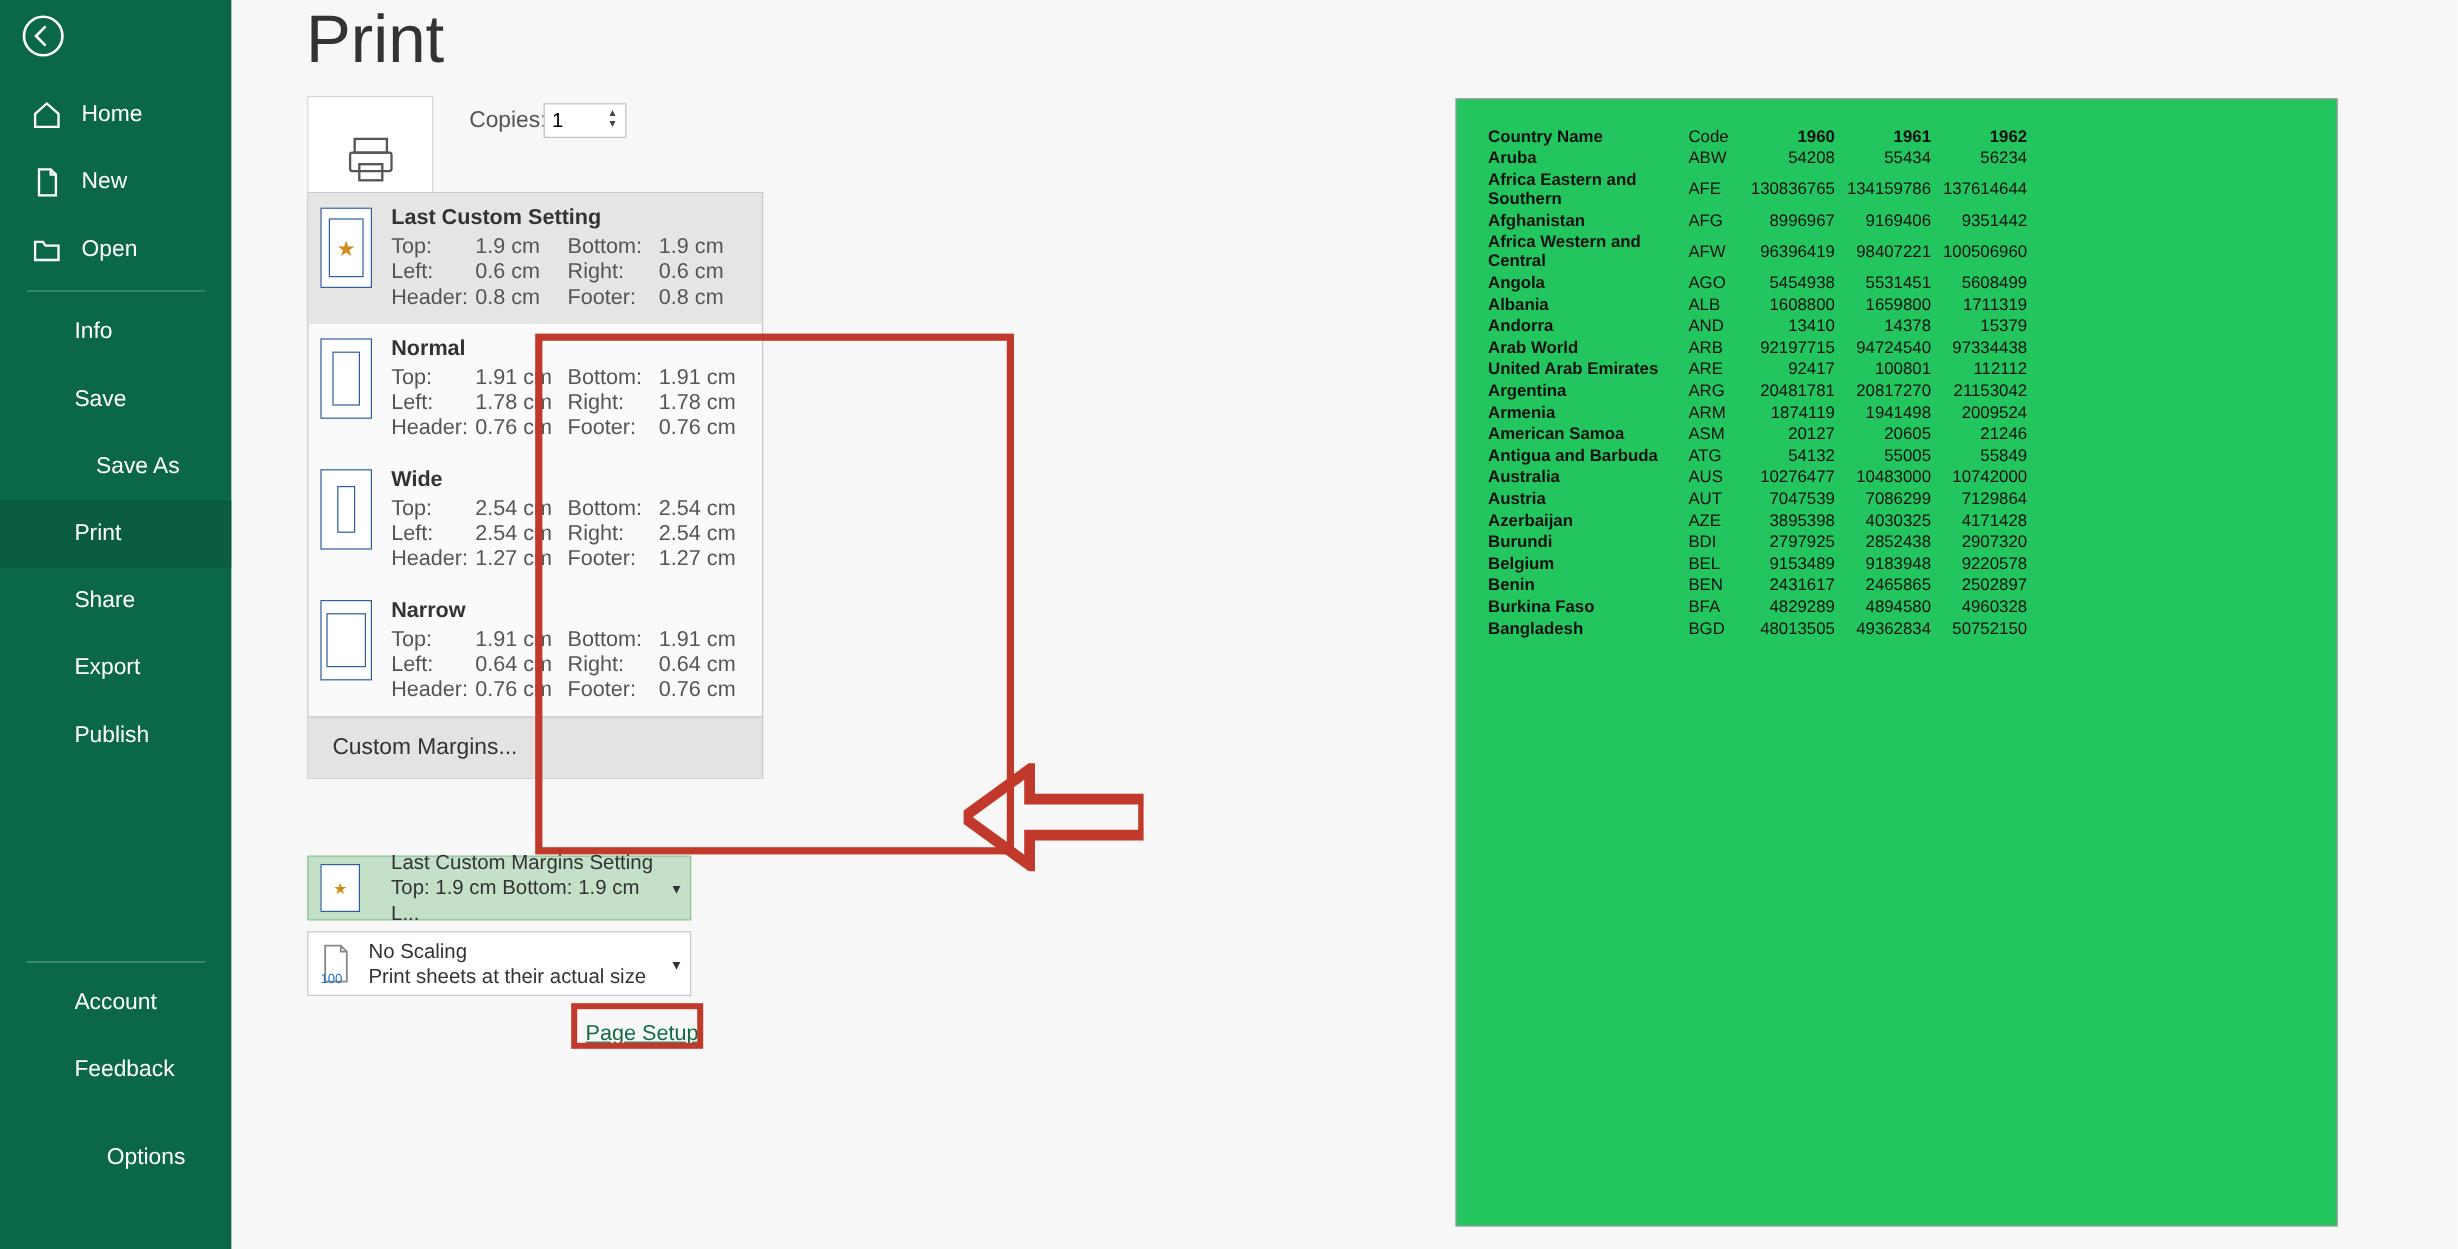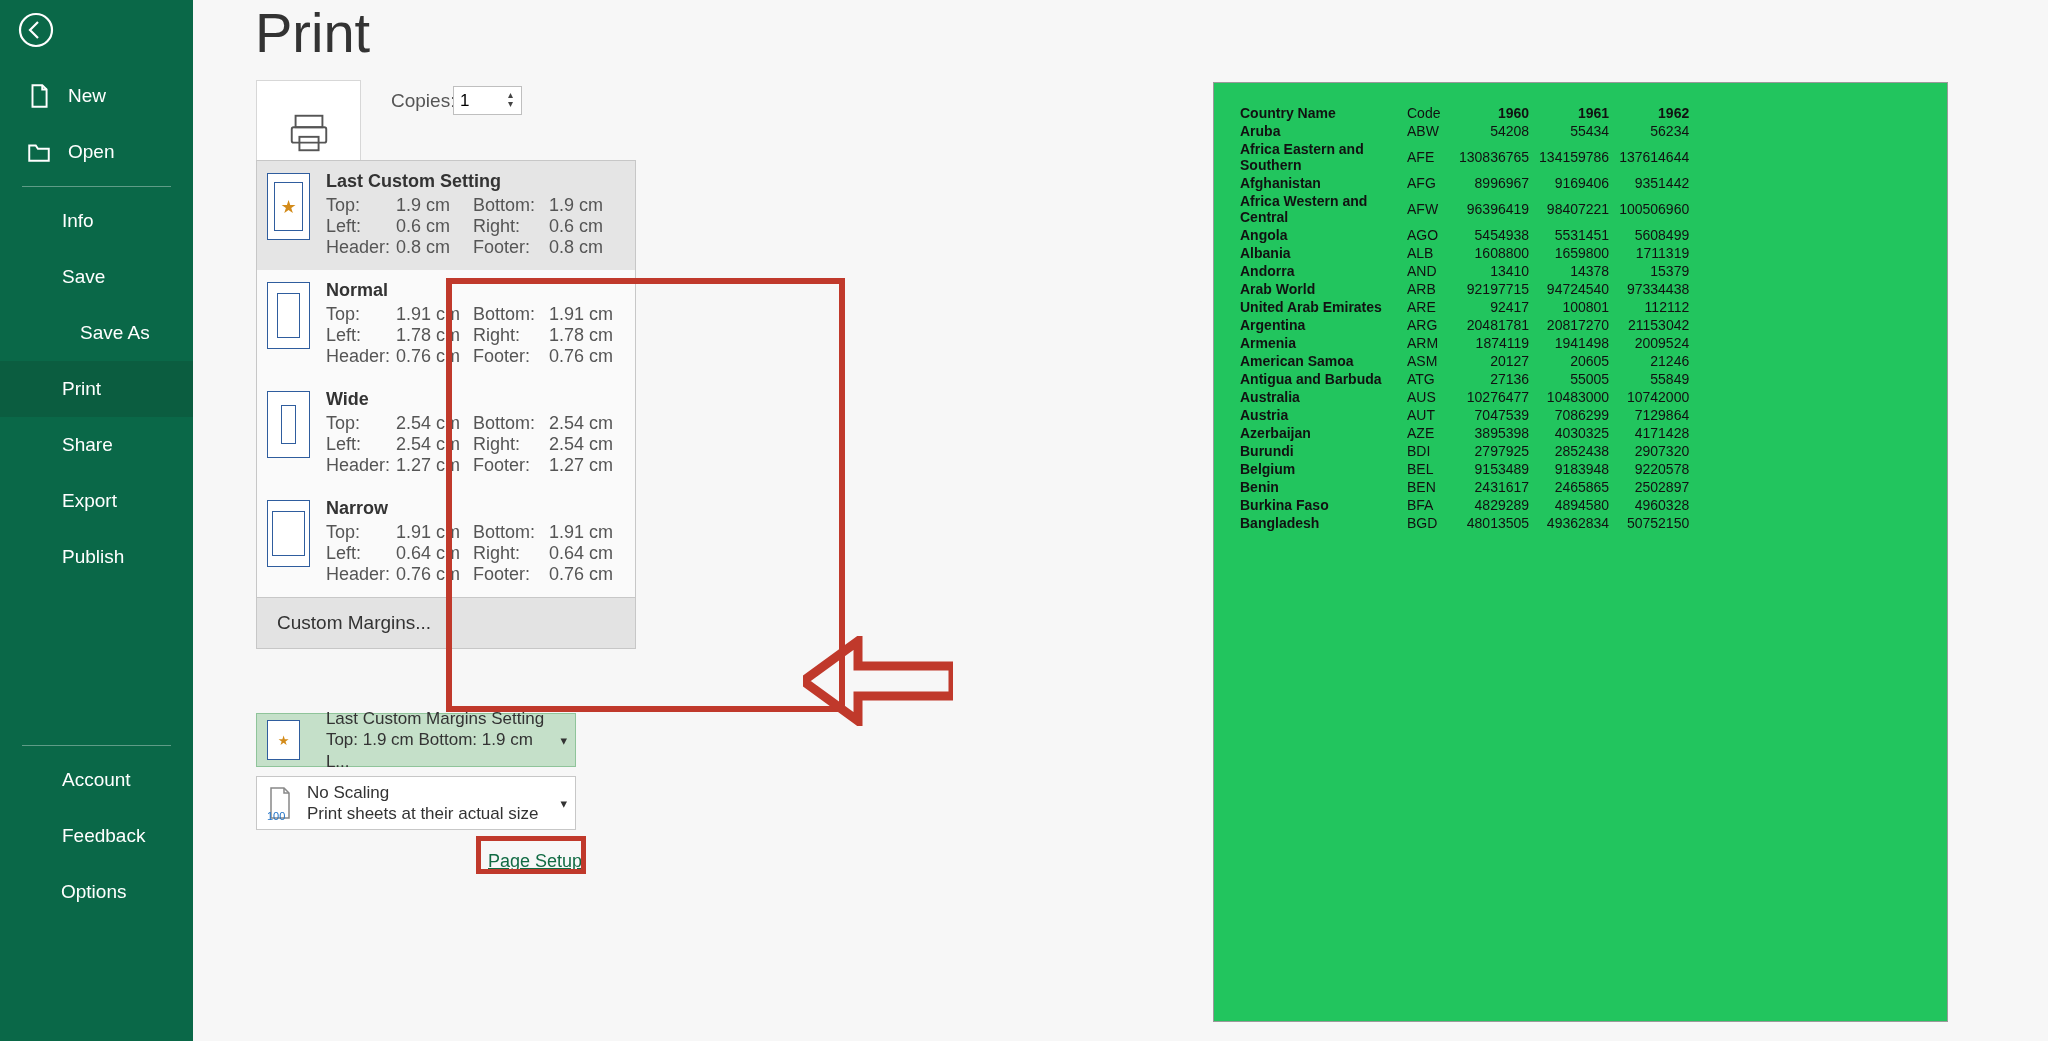--- a/index.html
+++ b/index.html
@@ -124,20 +124,26 @@
 <body>
 
 <div class="backstage">
   <div class="back-arrow">
     <svg viewBox="0 0 36 36">
       <circle cx="18" cy="18" r="16"></circle>
       <polyline points="20,10 12,18 20,26"></polyline>
     </svg>
   </div>
   <ul class="nav">
+    <li class="with-icon">
+      <svg viewBox="0 0 24 24">
+          <path d="M3 11 12 3l9 8v10H3z"></path>
+        </svg>
+      <span>Home</span>
+    </li>
     <li class="with-icon">
       <svg viewBox="0 0 24 24">
           <path d="M6 2h9l4 4v16H6z"></path>
           <path d="M15 2v4h4"></path>
         </svg>
       <span>New</span>
     </li>
     <li class="with-icon">
       <svg viewBox="0 0 24 24">
           <path d="M3 6h6l2 3h10v11H3z"></path>
@@ -166,21 +172,21 @@
     <li style="padding-left:62px;">
         <span>Publish</span>
       </li>
     <hr style="margin-top:160px;">
     <li style="padding-left:62px;">
         <span>Account</span>
       </li>
     <li style="padding-left:62px;">
         <span>Feedback</span>
       </li>
-    <li style="padding-left:61px;">
+    <li style="padding-left:89px;align-items:flex-end;">
         <span>Options</span>
       </li>
   </ul>
 </div>
 
 <div class="main">
   <div class="title">Print</div>
 
   <div class="print-btn">
     <svg viewBox="0 0 48 48">
@@ -441,21 +447,21 @@
           <tr>
             <td class="">American Samoa</td>
             <td class="">ASM</td>
             <td class="num">20127</td>
             <td class="num">20605</td>
             <td class="num">21246</td>
           </tr>
           <tr>
             <td class="">Antigua and Barbuda</td>
             <td class="">ATG</td>
-            <td class="num">27136</td>
+            <td class="num">54132</td>
             <td class="num">55005</td>
             <td class="num">55849</td>
           </tr>
           <tr>
             <td class="">Australia</td>
             <td class="">AUS</td>
             <td class="num">10276477</td>
             <td class="num">10483000</td>
             <td class="num">10742000</td>
           </tr>

